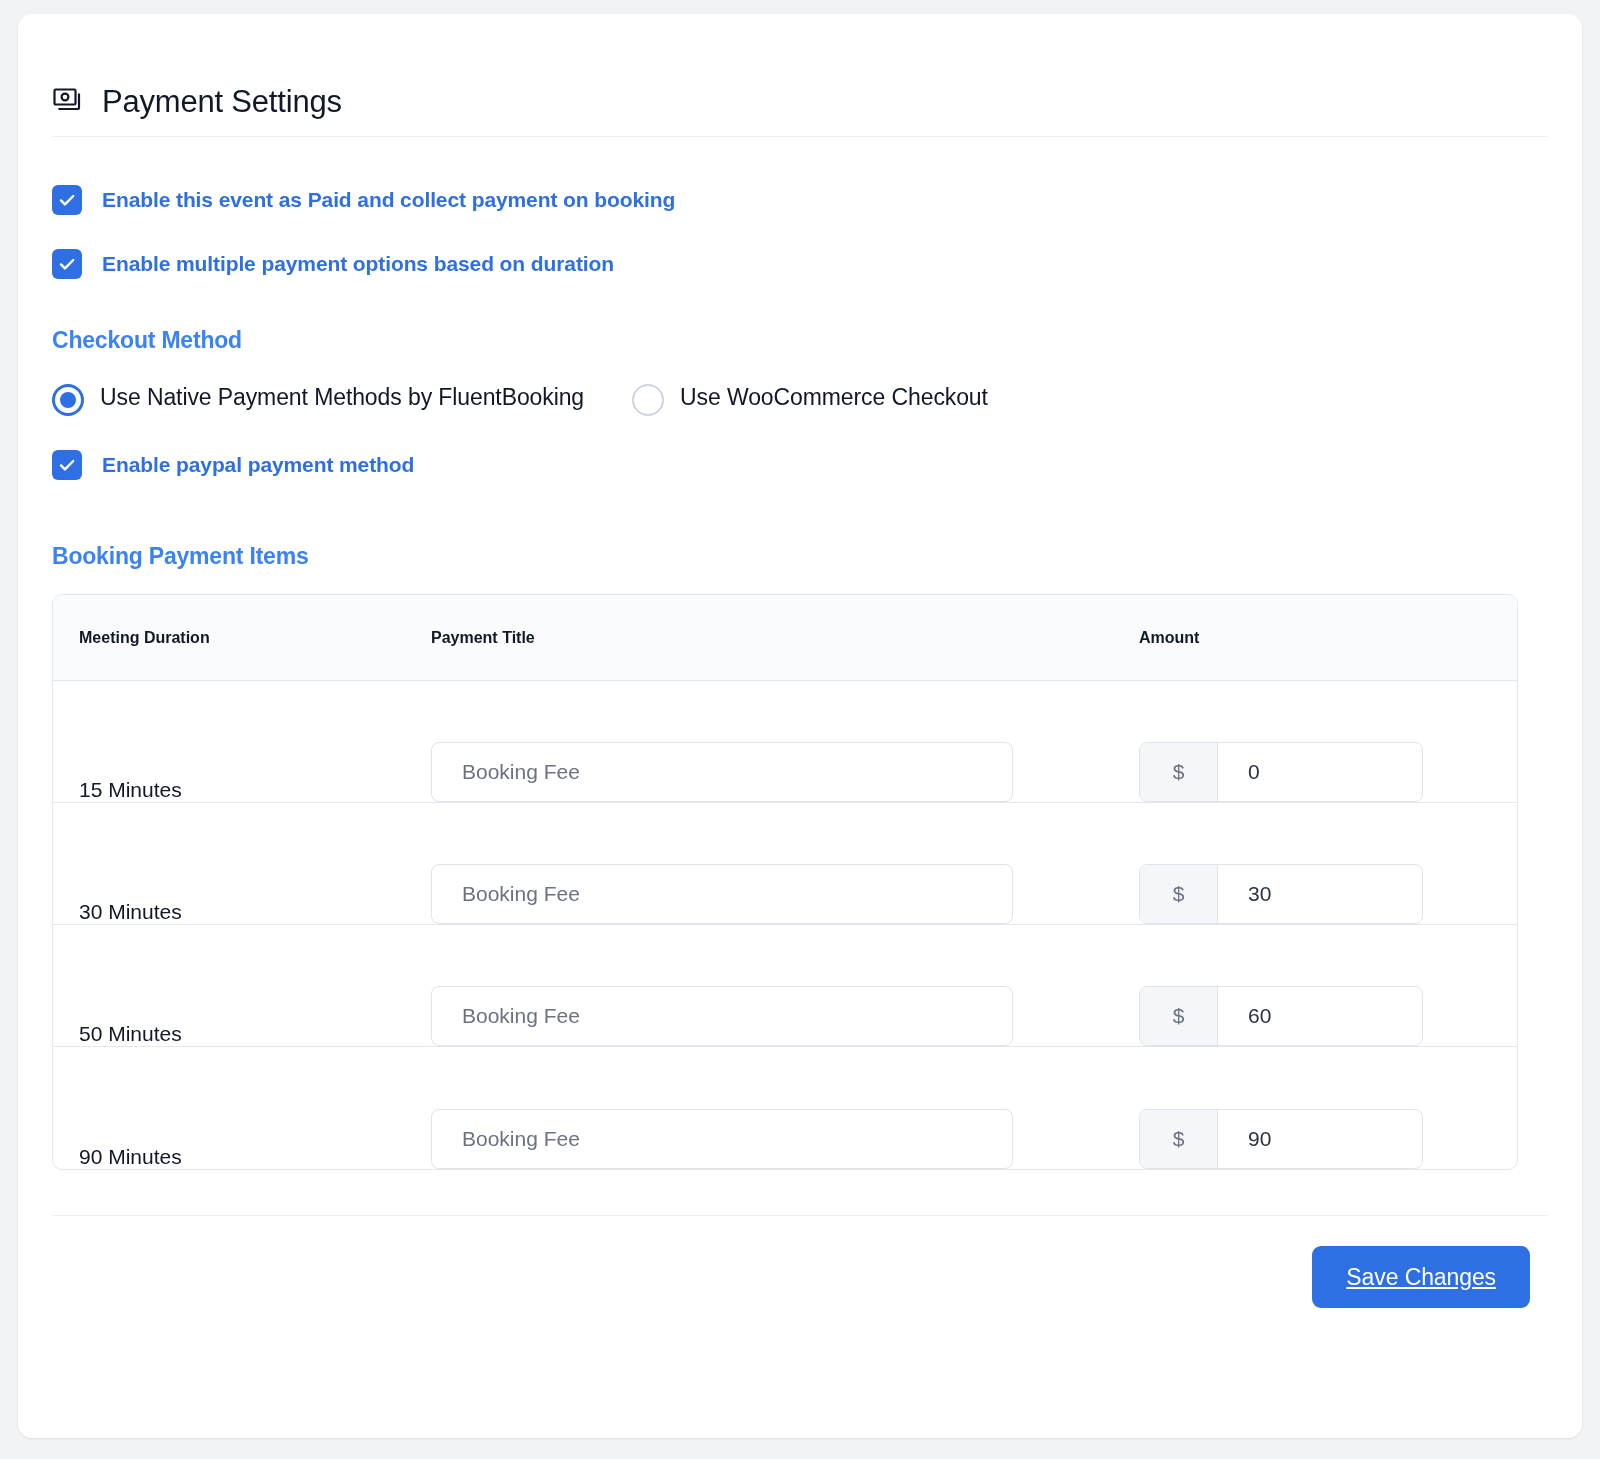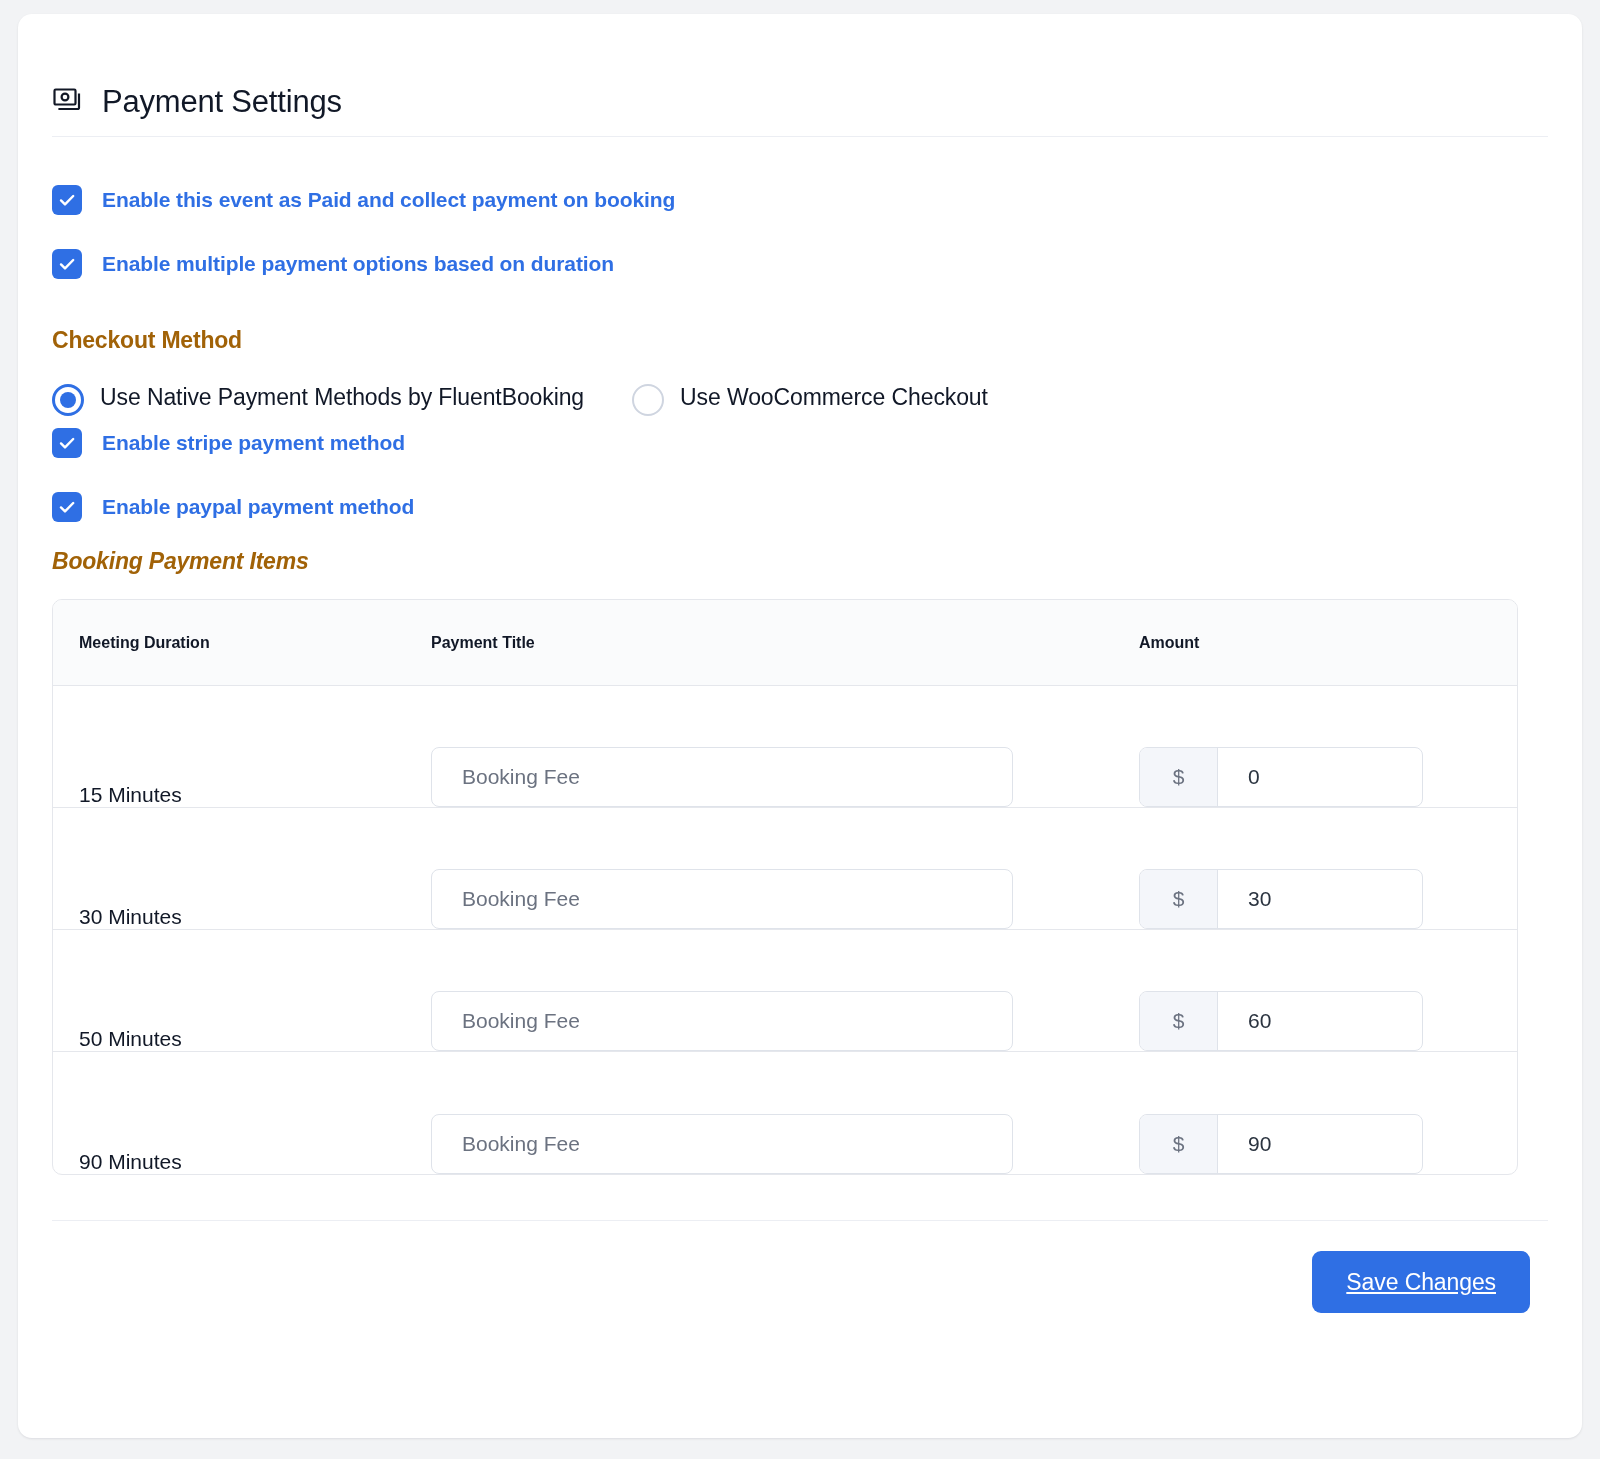--- a/index.html
+++ b/index.html
@@ -91,25 +91,25 @@
     font-weight: 700;
     color: #2f6fe4;
     cursor: pointer;
     letter-spacing: -0.1px;
   }
 
   
   .section-heading {
     font-size: 23px;
     font-weight: 700;
-    color: #a16207;
+    color: #3b82f6;
     letter-spacing: -0.2px;
   }
   .heading-checkout { margin-top: 48px; }
-  .heading-items { margin-top: 26px; font-style: italic; }
+  .heading-items { margin-top: 63px; }
 
   
   .radio-row {
     display: flex;
     align-items: center;
     margin-top: 30px;
     height: 32px;
   }
   .radio-option {
     display: flex;
@@ -302,28 +302,20 @@
             <span class="dot"></span>
           </span>
         <span class="radio-label">Use Native Payment Methods by FluentBooking</span>
       </label>
       <label class="radio-option">
         <span class="radio"></span>
         <span class="radio-label">Use WooCommerce Checkout</span>
       </label>
     </div>
 
-    <div class="checkbox-row cb-stripe">
-      <span class="checkbox">
-        <svg viewBox="0 0 20 20" fill="none" xmlns="http://www.w3.org/2000/svg">
-          <path d="M4 10.4l4 4L16.2 6" stroke="#ffffff" stroke-width="2.4" stroke-linecap="round" stroke-linejoin="round"></path>
-        </svg>
-      </span>
-      <span class="checkbox-label">Enable stripe payment method</span>
-    </div>
 
     <div class="checkbox-row cb-paypal">
       <span class="checkbox">
         <svg viewBox="0 0 20 20" fill="none" xmlns="http://www.w3.org/2000/svg">
           <path d="M4 10.4l4 4L16.2 6" stroke="#ffffff" stroke-width="2.4" stroke-linecap="round" stroke-linejoin="round"></path>
         </svg>
       </span>
       <span class="checkbox-label">Enable paypal payment method</span>
     </div>
 

